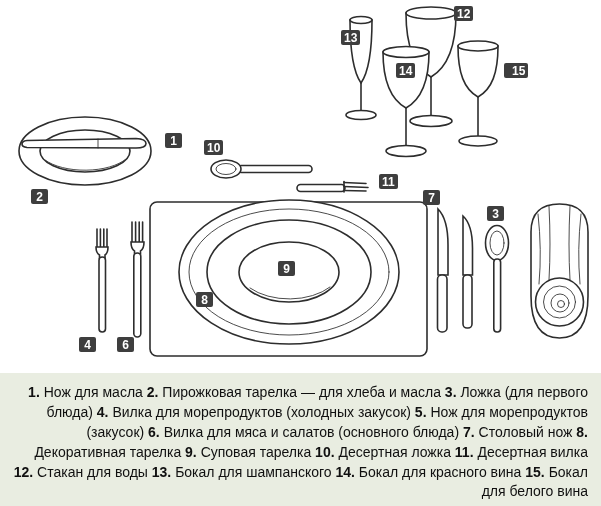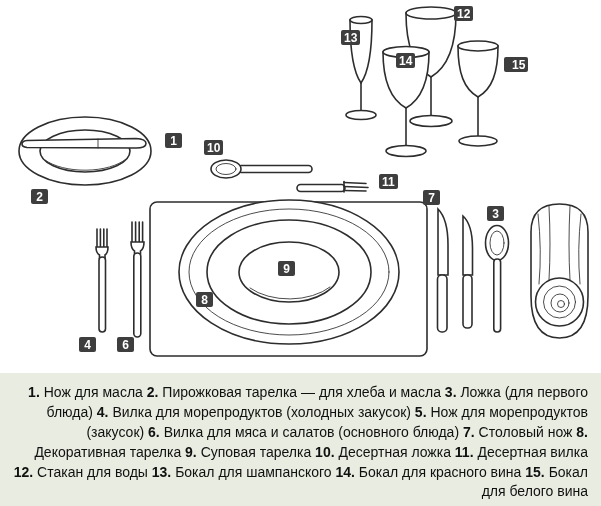--- a/index.html
+++ b/index.html
@@ -139,22 +139,22 @@
       </g>
     </svg>
 
     <div class="badge-layer">
         <div class="badge" style="left: 165px; top: 133px;">1</div>
         <div class="badge" style="left: 31px; top: 189px;">2</div>
         <div class="badge" style="left: 204px; top: 140px;">10</div>
         <div class="badge" style="left: 379px; top: 174px;">11</div>
         <div class="badge" style="left: 324px; top: 30px; margin-left: 17px;">13</div>
         <div class="badge" style="left: 454px; top: 6px;">12</div>
-        <div class="badge" style="left: 396px; top: 53px;">14</div>
-        <div class="badge" style="left: 504px; top: 57px; padding-left: 8px;">15</div>
+        <div class="badge" style="left: 396px; top: 63px;">14</div>
+        <div class="badge" style="left: 504px; top: 63px; padding-left: 8px;">15</div>
         <div class="badge" style="left: 423px; top: 190px;">7</div>
         <div class="badge" style="left: 487px; top: 206px;">3</div>
         <div class="badge" style="left: 196px; top: 292px;">8</div>
         <div class="badge" style="left: 278px; top: 261px;">9</div>
         <div class="badge" style="left: 79px; top: 337px;">4</div>
         <div class="badge" style="left: 117px; top: 337px;">6</div>
       </div>
   </div>
 
   <div class="legend">

